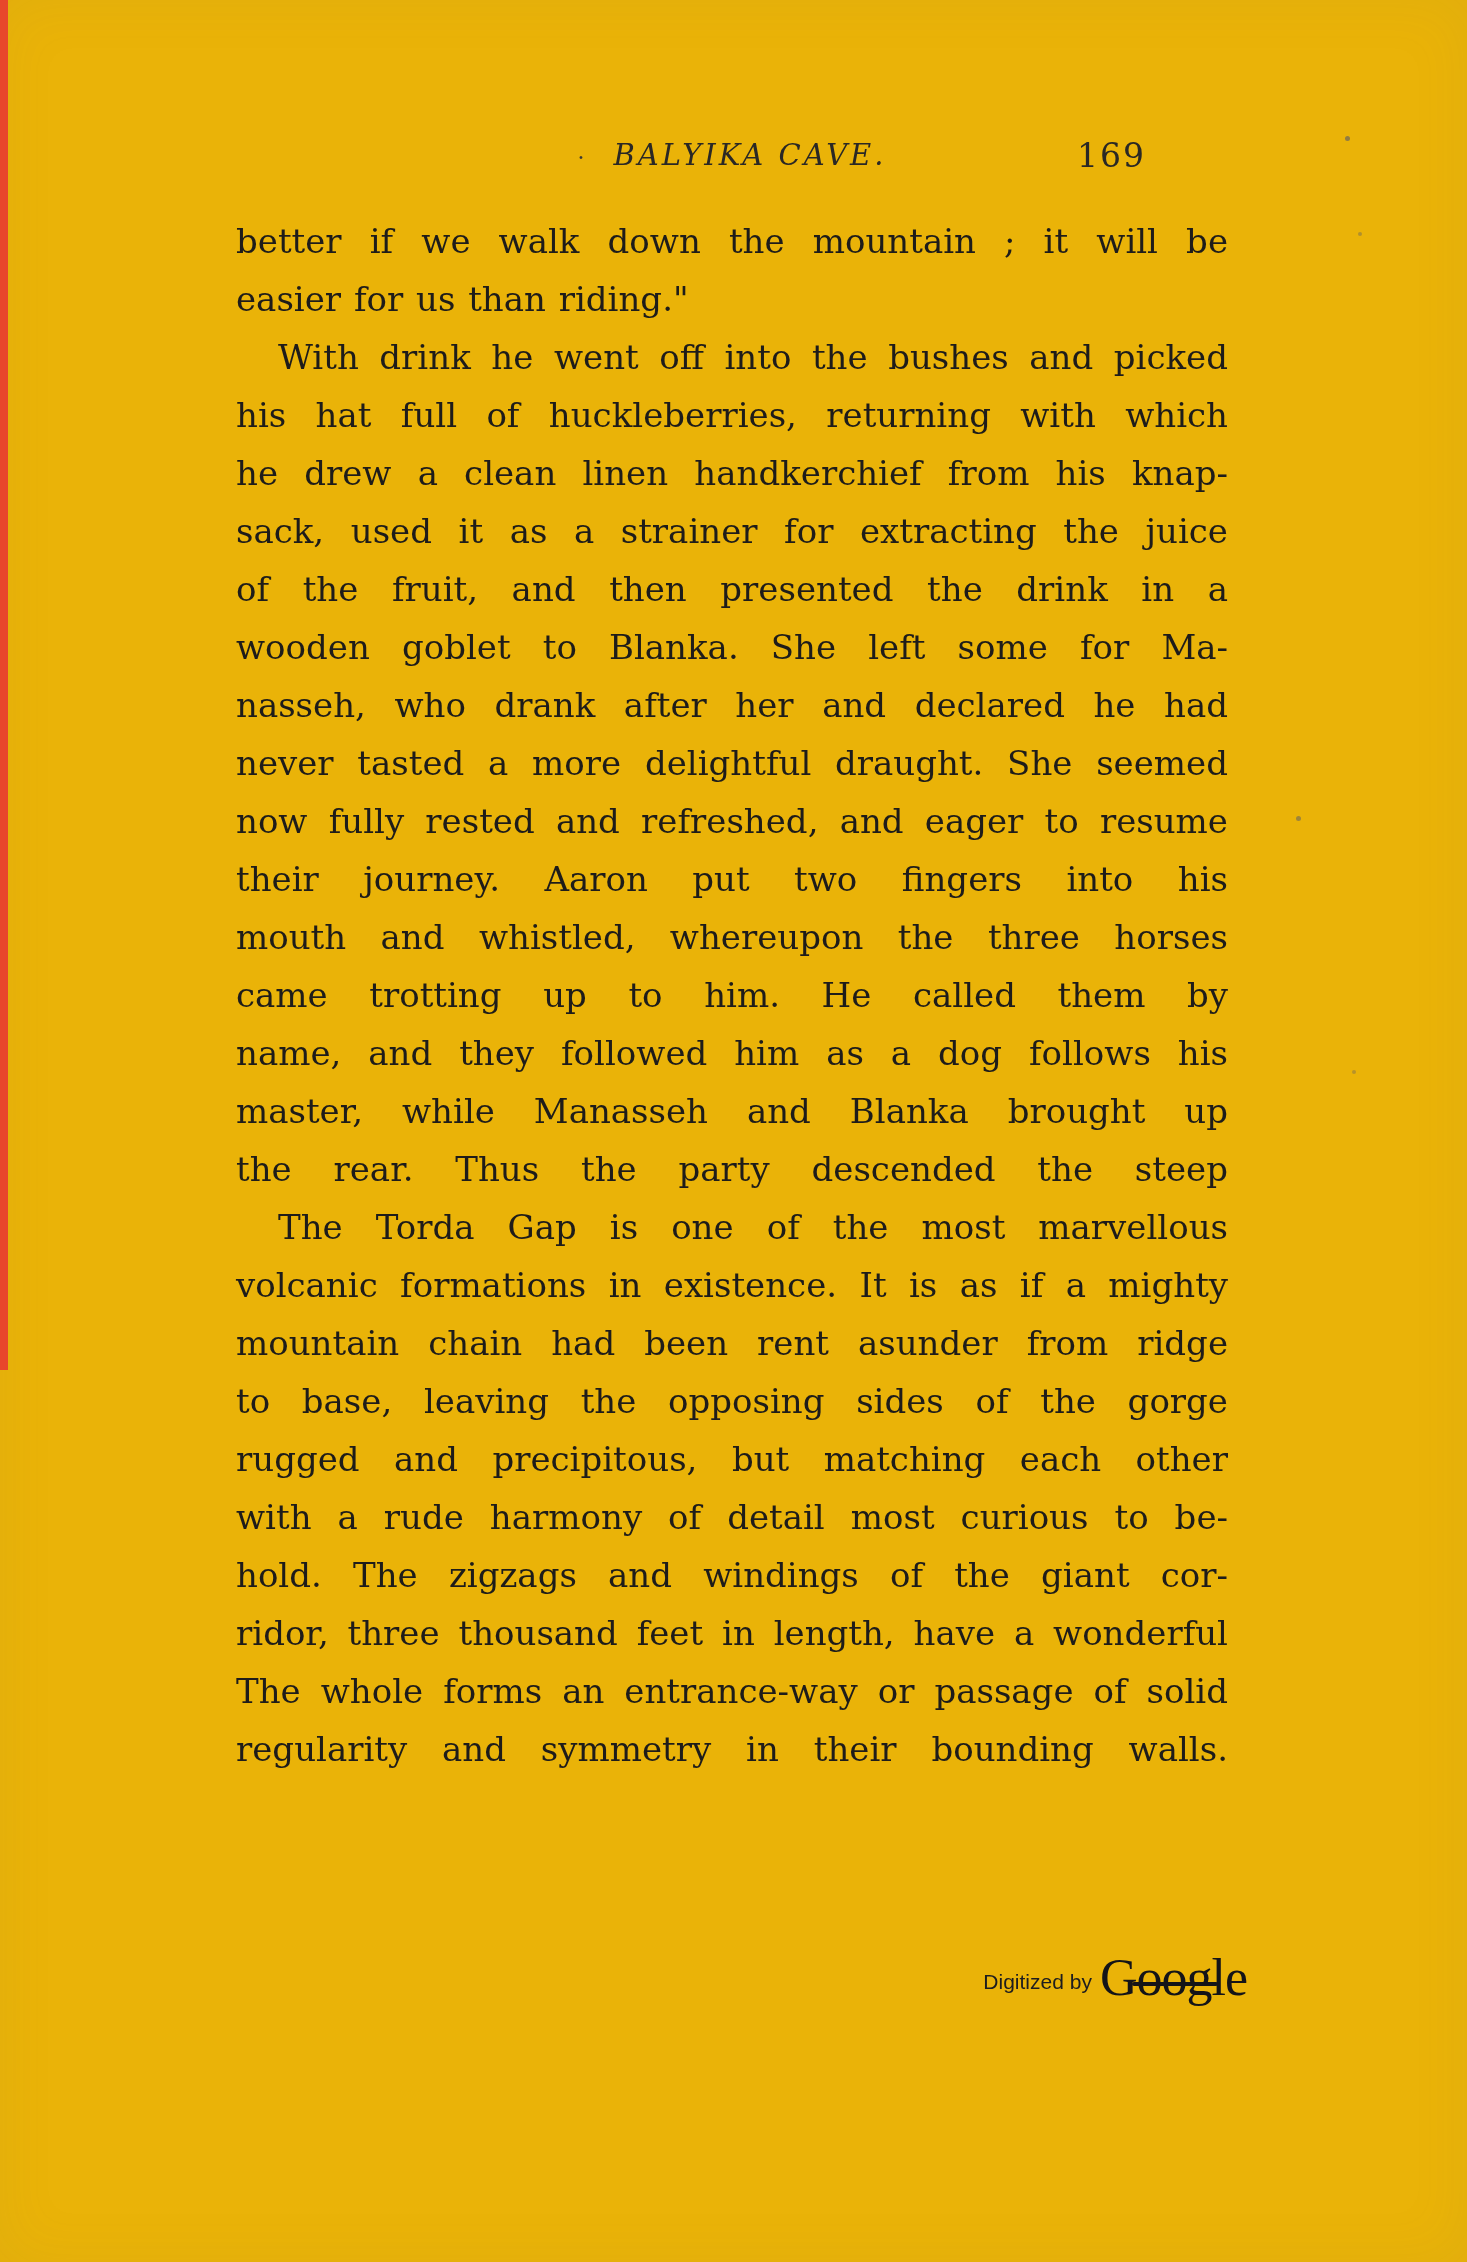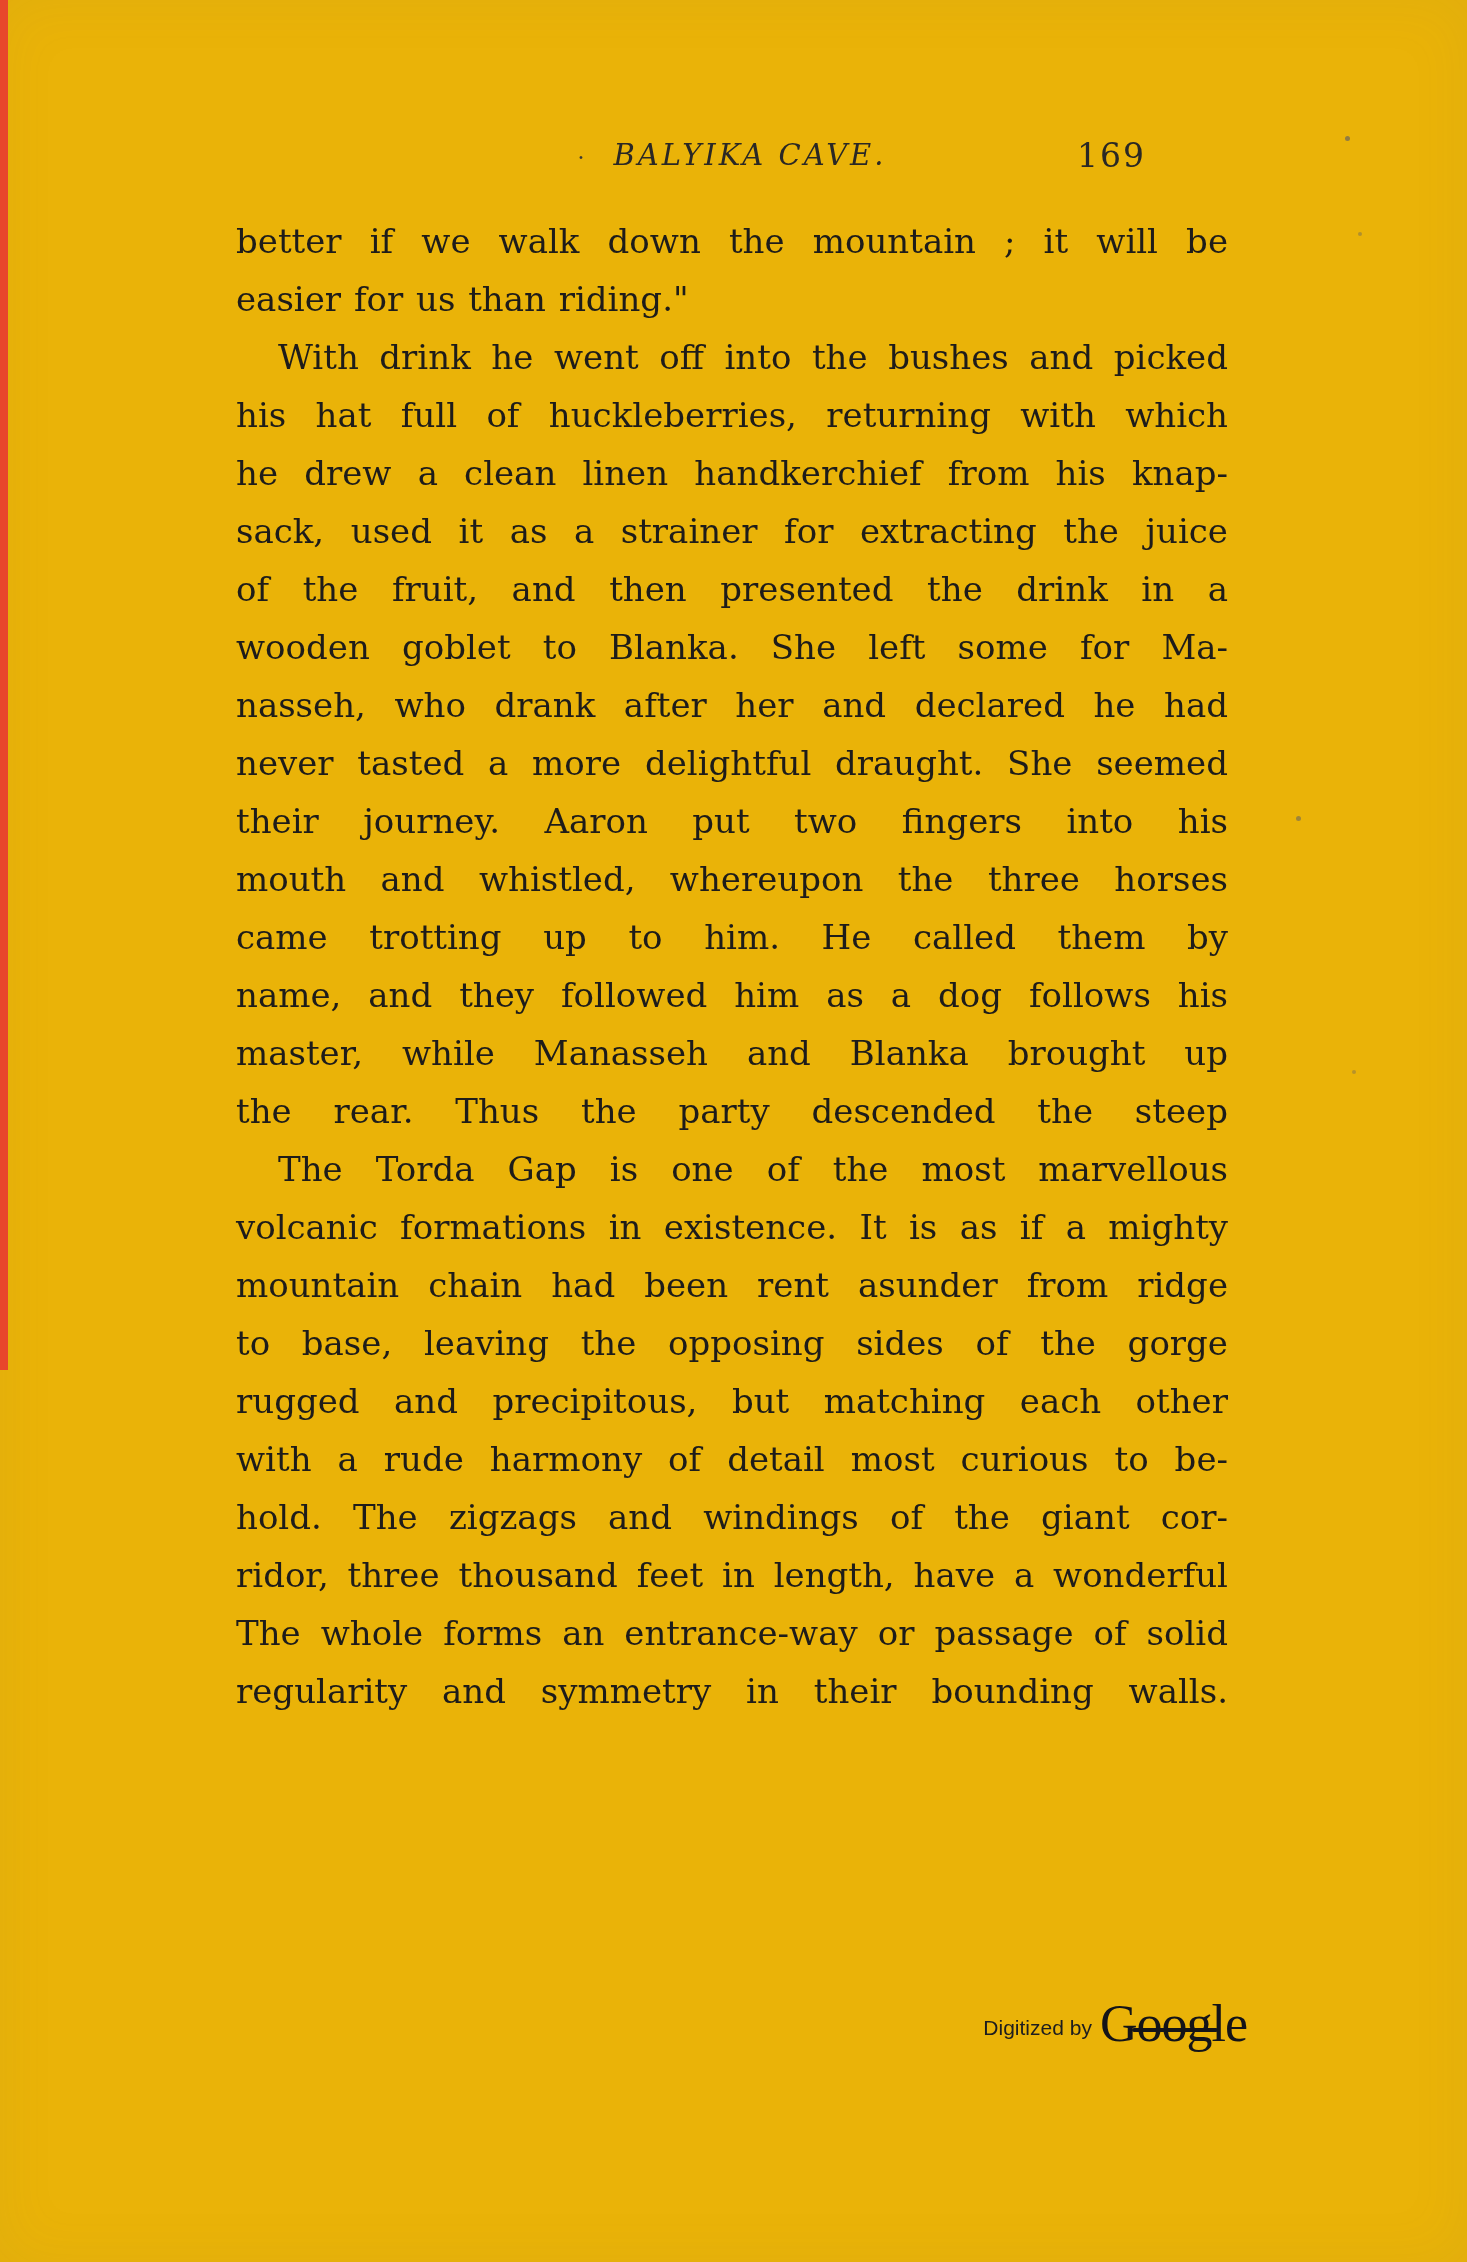--- a/index.html
+++ b/index.html
@@ -74,21 +74,21 @@
     white-space: nowrap;
   }
   .line.indent { text-indent: 42px; }
   .line.last {
     text-align-last: left;
     white-space: normal;
   }
   .footer {
     position: absolute;
     right: 220px;
-    top: 1980px;
+    top: 1934px;
     height: 70px;
     display: flex;
     align-items: flex-end;
   }
   .digitized-by {
     font-family: "Liberation Sans", "DejaVu Sans", sans-serif;
     font-size: 21px;
     color: #1d1d1f;
     margin-right: 8px;
     padding-bottom: 10px;
@@ -138,20 +138,21 @@
       <div class="line">better if we walk down the mountain ; it will be</div>
       <div class="line last">easier for us than riding."</div>
       <div class="line indent">With drink he went off into the bushes and picked</div>
       <div class="line">his hat full of huckleberries, returning with which</div>
       <div class="line">he drew a clean linen handkerchief from his knap-</div>
       <div class="line">sack, used it as a strainer for extracting the juice</div>
       <div class="line">of the fruit, and then presented the drink in a</div>
       <div class="line">wooden goblet to Blanka. She left some for Ma-</div>
       <div class="line">nasseh, who drank after her and declared he had</div>
       <div class="line">never tasted a more delightful draught. She seemed</div>
+      <div class="line">now fully rested and refreshed, and eager to resume</div>
       <div class="line">their journey. Aaron put two fingers into his</div>
       <div class="line">mouth and whistled, whereupon the three horses</div>
       <div class="line">came trotting up to him. He called them by</div>
       <div class="line">name, and they followed him as a dog follows his</div>
       <div class="line">master, while Manasseh and Blanka brought up</div>
       <div class="line">the rear. Thus the party descended the steep</div>
       <div class="line indent">The Torda Gap is one of the most marvellous</div>
       <div class="line">volcanic formations in existence. It is as if a mighty</div>
       <div class="line">mountain chain had been rent asunder from ridge</div>
       <div class="line">to base, leaving the opposing sides of the gorge</div>

